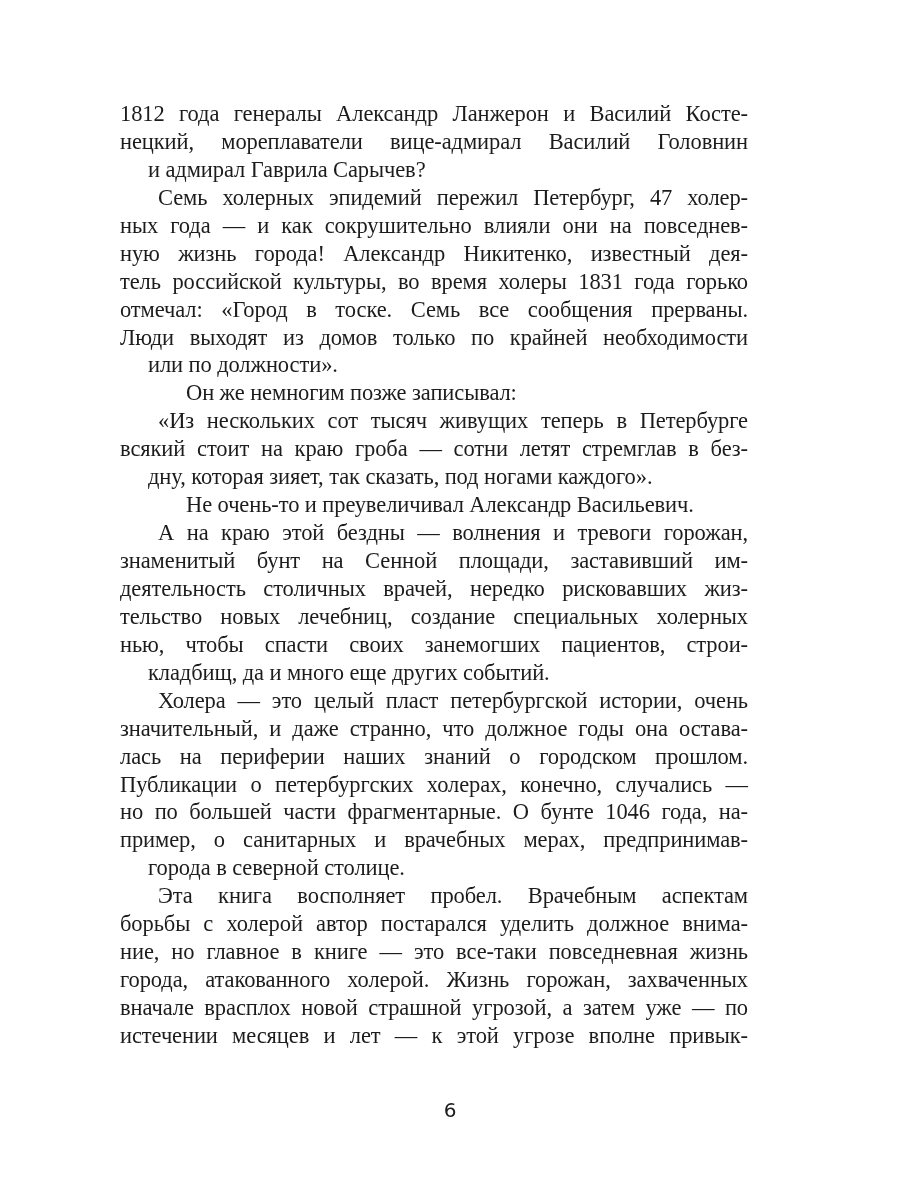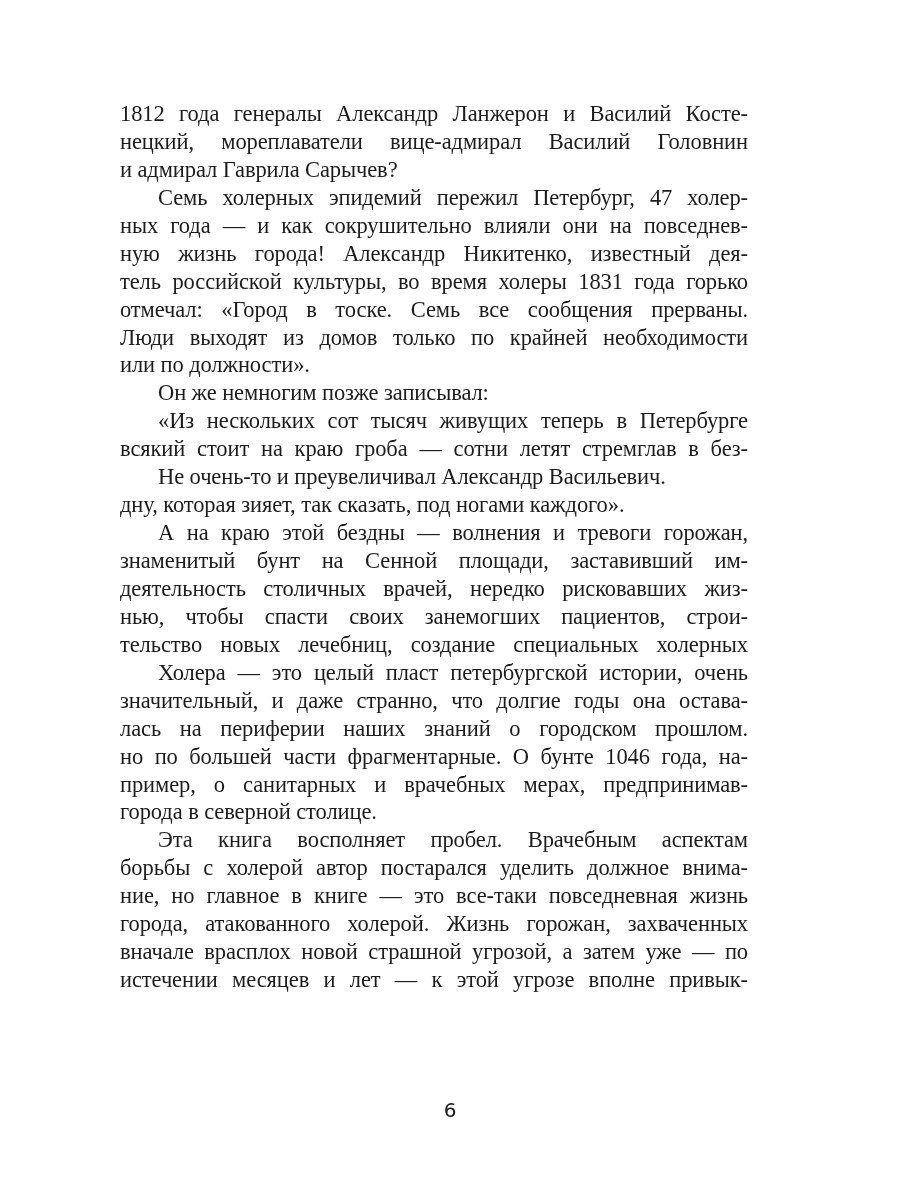--- a/index.html
+++ b/index.html
@@ -10,21 +10,21 @@
     font-size: 22.5px;
     line-height: 27.95px;
     height: 27.95px;
     color:#1c1c1c;
     white-space: nowrap;
     text-align: justify;
     text-align-last: justify;
     letter-spacing: -0.1px;
   }
   .line.indent { padding-left: 38px; }
-  .line.last { text-align-last: left; }
+  .line.last { text-align-last: left; margin-left: 28px; }
   .page-number {
     position:absolute; left:0; width:900px; top:1098px;
     text-align:center;
     font-family: "DejaVu Sans", sans-serif;
     font-size: 20px; color:#1c1c1c;
   }
 </style>
 </head>
 <body>
 
@@ -35,30 +35,32 @@
     <div class="line indent">Семь холерных эпидемий пережил Петербург, 47 холер-</div>
     <div class="line">ных года — и как сокрушительно влияли они на повседнев-</div>
     <div class="line">ную жизнь города! Александр Никитенко, известный дея-</div>
     <div class="line">тель российской культуры, во время холеры 1831 года горько</div>
     <div class="line">отмечал: «Город в тоске. Семь все сообщения прерваны.</div>
     <div class="line">Люди выходят из домов только по крайней необходимости</div>
     <div class="line last">или по должности».</div>
     <div class="line indent last">Он же немногим позже записывал:</div>
     <div class="line indent">«Из нескольких сот тысяч живущих теперь в Петербурге</div>
     <div class="line">всякий стоит на краю гроба — сотни летят стремглав в без-</div>
+    <div class="line last">дну, которая зияет, так сказать, под ногами каждого».</div>
     <div class="line indent last">Не очень-то и преувеличивал Александр Васильевич.</div>
-    <div class="line last">дну, которая зияет, так сказать, под ногами каждого».</div>
     <div class="line indent">А на краю этой бездны — волнения и тревоги горожан,</div>
     <div class="line">знаменитый бунт на Сенной площади, заставивший им-</div>
     <div class="line">деятельность столичных врачей, нередко рисковавших жиз-</div>
+    <div class="line">тельство новых лечебниц, создание специальных холерных</div>
     <div class="line">нью, чтобы спасти своих занемогших пациентов, строи-</div>
-    <div class="line">тельство новых лечебниц, создание специальных холерных</div>
+    <div class="line last">кладбищ, да и много еще других событий.</div>
     <div class="line indent">Холера — это целый пласт петербургской истории, очень</div>
-    <div class="line">значительный, и даже странно, что долгие годы она остава-</div>
+    <div class="line">значительный, и даже странно, что должное годы она остава-</div>
     <div class="line">лась на периферии наших знаний о городском прошлом.</div>
+    <div class="line">Публикации о петербургских холерах, конечно, случались —</div>
     <div class="line">но по большей части фрагментарные. О бунте 1046 года, на-</div>
     <div class="line">пример, о санитарных и врачебных мерах, предпринимав-</div>
     <div class="line last">города в северной столице.</div>
     <div class="line indent">Эта книга восполняет пробел. Врачебным аспектам</div>
     <div class="line">борьбы с холерой автор постарался уделить должное внима-</div>
     <div class="line">ние, но главное в книге — это все-таки повседневная жизнь</div>
     <div class="line">города, атакованного холерой. Жизнь горожан, захваченных</div>
     <div class="line">вначале врасплох новой страшной угрозой, а затем уже — по</div>
     <div class="line">истечении месяцев и лет — к этой угрозе вполне привык-</div>
   </div>

